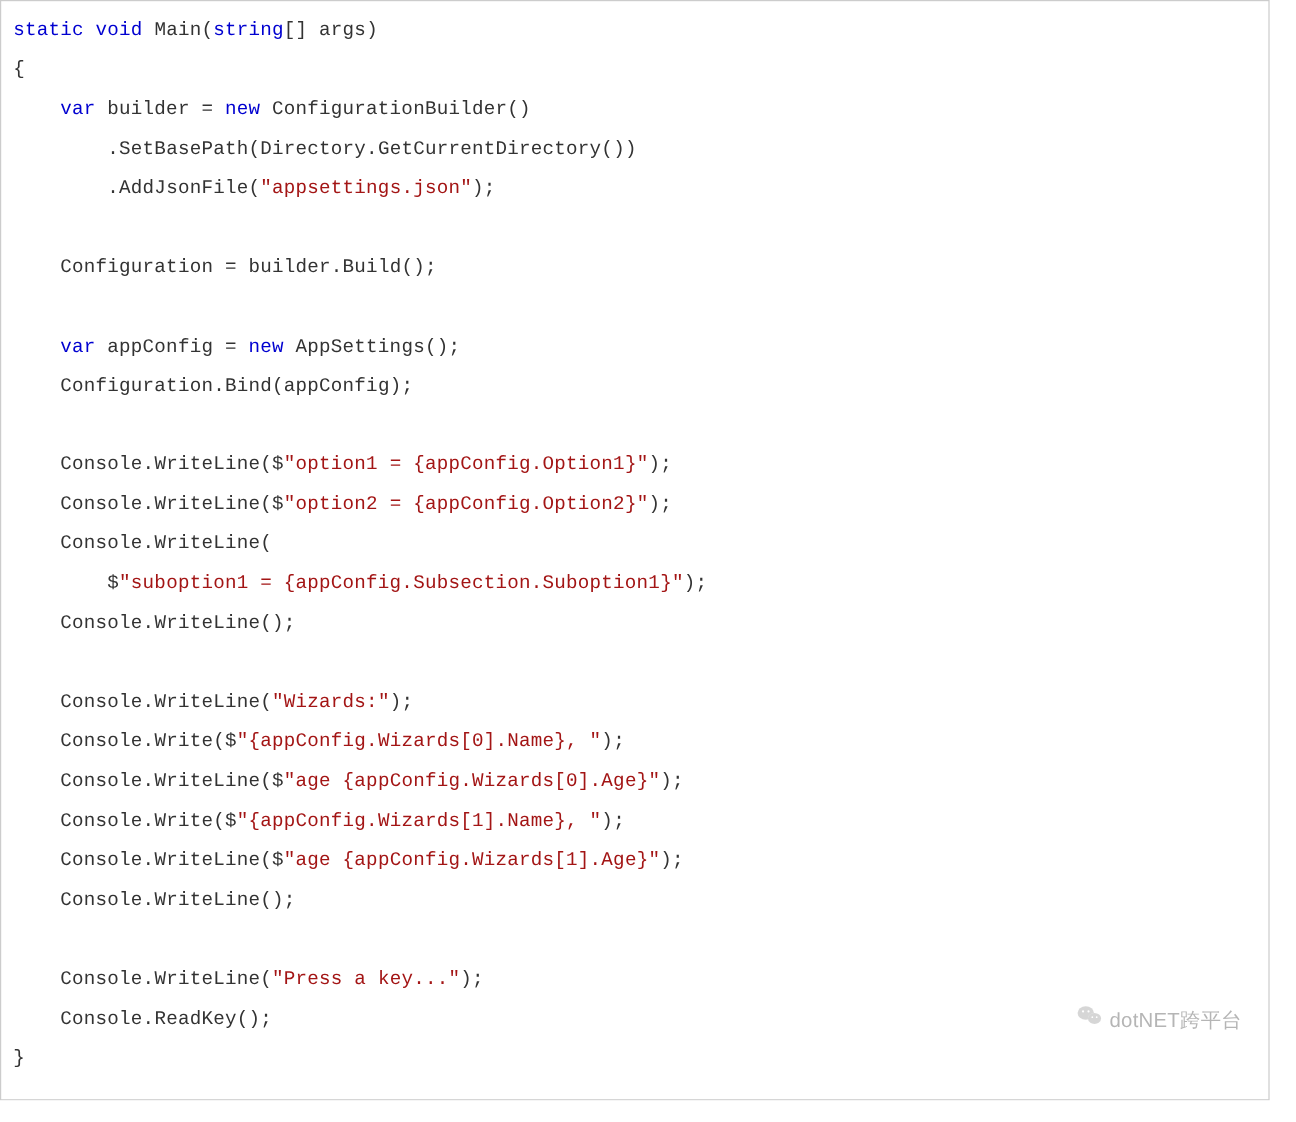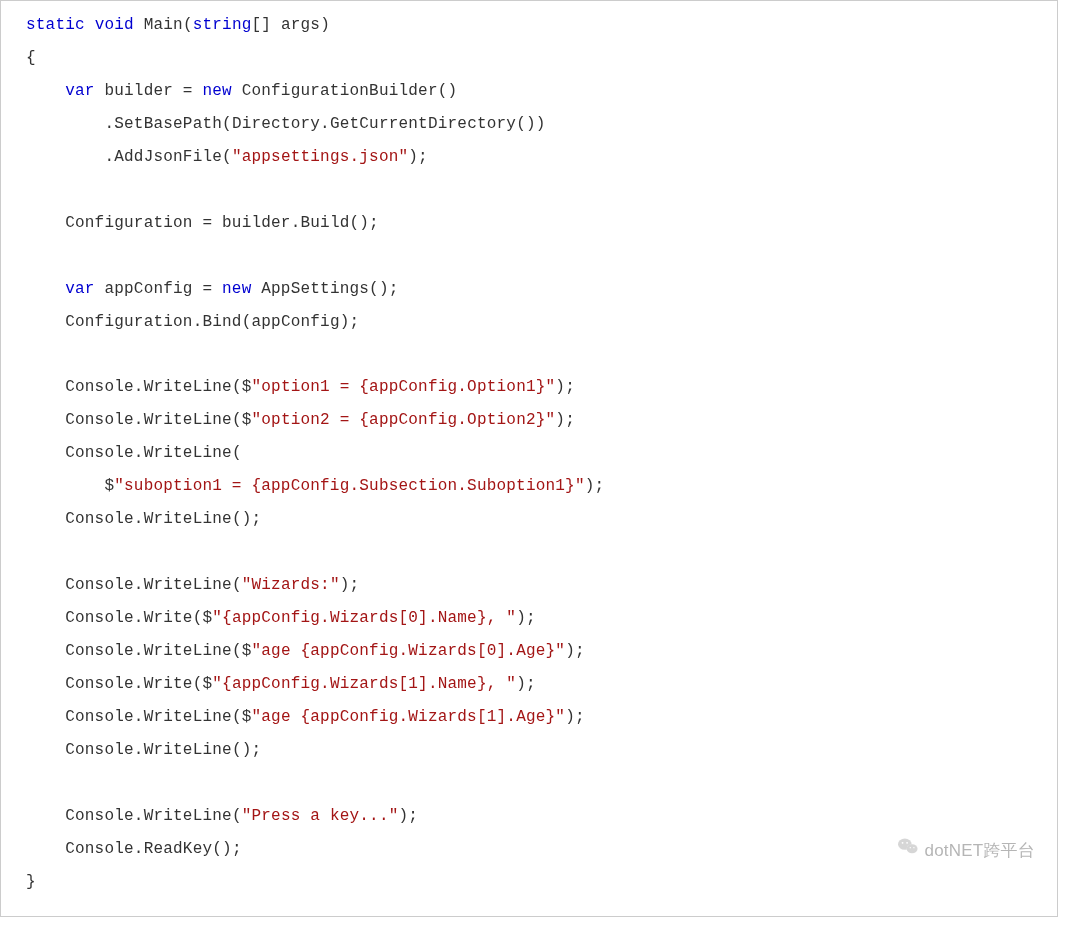--- a/index.html
+++ b/index.html
@@ -4,21 +4,21 @@
 <style>
   body {
     margin: 0;
     padding: 0;
     background: #ffffff;
     font-family: Consolas, 'Courier New', monospace;
     font-size: 16px;
   }
   .code-container {
     border: 1px solid #cccccc;
-    padding: 8px 25px;
+    padding: 8px 10px;
     width: 1058px;
     height: 917px;
     box-sizing: border-box;
     position: relative;
     line-height: 2.06;
     letter-spacing: 0.2px;
   }
   pre {
     margin: 0;
     font-family: inherit;

